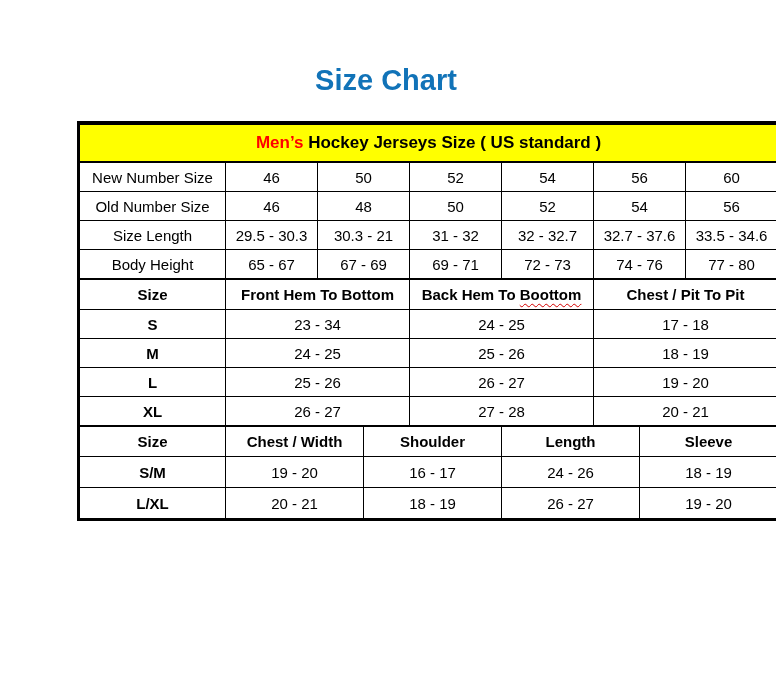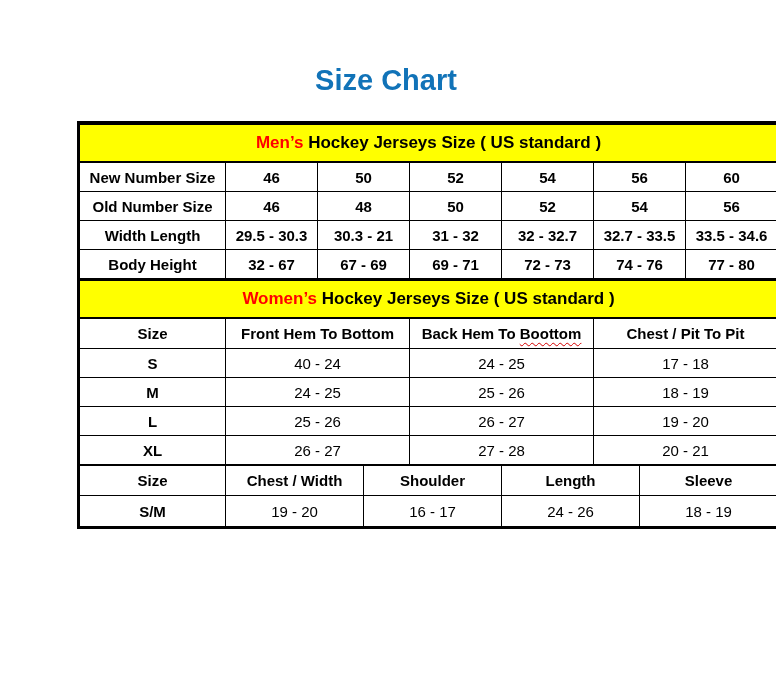--- a/index.html
+++ b/index.html
@@ -48,21 +48,21 @@
   .band-cell {
     background: #FFFF00;
     height: 36px;
     font-size: 17px;
     font-weight: bold;
     border-top: 2px solid #000000;
     border-bottom: 2px solid #000000;
   }
   .band-highlight { color: #FF0000; }
   .hdr { font-weight: bold; height: 29px; }
-  .men-row td { height: 28px; font-weight: bold; }
+  .men-row td { height: 28px; font-weight: normal; }
   .women-row td, .youth-row td { height: 28px; }
   .youth-row td { height: 30px; }
   .row-label-bold { font-weight: bold; }
   .squiggle {
     text-decoration: underline;
     text-decoration-style: wavy;
     text-decoration-color: #D40000;
     text-decoration-thickness: 1px;
     text-underline-offset: 3px;
   }
@@ -104,62 +104,57 @@
       <tr class="men-row">
         <td>Old Number Size</td>
         <td>46</td>
         <td>48</td>
         <td>50</td>
         <td>52</td>
         <td>54</td>
         <td>56</td>
       </tr>
       <tr class="men-row">
-        <td>Width Length</td>
+        <td>Size Length</td>
         <td>29.5 - 30.3</td>
         <td>30.3 - 21</td>
         <td>31 - 32</td>
         <td>32 - 32.7</td>
-        <td>32.7 - 33.5</td>
+        <td>32.7 - 37.6</td>
         <td>33.5 - 34.6</td>
       </tr>
       <tr class="men-row">
         <td>Body Height</td>
-        <td>32 - 67</td>
+        <td>65 - 67</td>
         <td>67 - 69</td>
         <td>69 - 71</td>
         <td>72 - 73</td>
         <td>74 - 76</td>
         <td>77 - 80</td>
       </tr>
     </tbody>
       </table>
 
     <table class="size-table">
       <colgroup>
         <col style="width:146px">
           <col style="width:184px">
           <col style="width:184px">
           <col style="width:184px">
       </colgroup>
       <tbody>
-          <tr>
-        <td class="band-cell" colspan="4">
-          <span class="band-highlight">Women’s</span><span> Hockey Jerseys Size ( US standard )</span>
-        </td>
-      </tr>
       <tr>
         <td class="hdr">Size</td>
         <td class="hdr">Front Hem To Bottom</td>
         <td class="hdr"><span>Back Hem To </span><span class="squiggle">Boottom</span></td>
         <td class="hdr">Chest / Pit To Pit</td>
       </tr>
       <tr class="women-row">
         <td class="row-label-bold">S</td>
-        <td>40 - 24</td>
+        <td>23 - 34</td>
         <td>24 - 25</td>
         <td>17 - 18</td>
       </tr>
       <tr class="women-row">
         <td class="row-label-bold">M</td>
         <td>24 - 25</td>
         <td>25 - 26</td>
         <td>18 - 19</td>
       </tr>
       <tr class="women-row">
@@ -193,17 +188,24 @@
         <td class="hdr">Length</td>
         <td class="hdr">Sleeve</td>
       </tr>
       <tr class="youth-row">
         <td class="row-label-bold">S/M</td>
         <td>19 - 20</td>
         <td>16 - 17</td>
         <td>24 - 26</td>
         <td>18 - 19</td>
       </tr>
+      <tr class="youth-row">
+        <td class="row-label-bold">L/XL</td>
+        <td>20 - 21</td>
+        <td>18 - 19</td>
+        <td>26 - 27</td>
+        <td>19 - 20</td>
+      </tr>
     </tbody>
       </table>
 
   </div>
 </div>
 
 </body></html>

